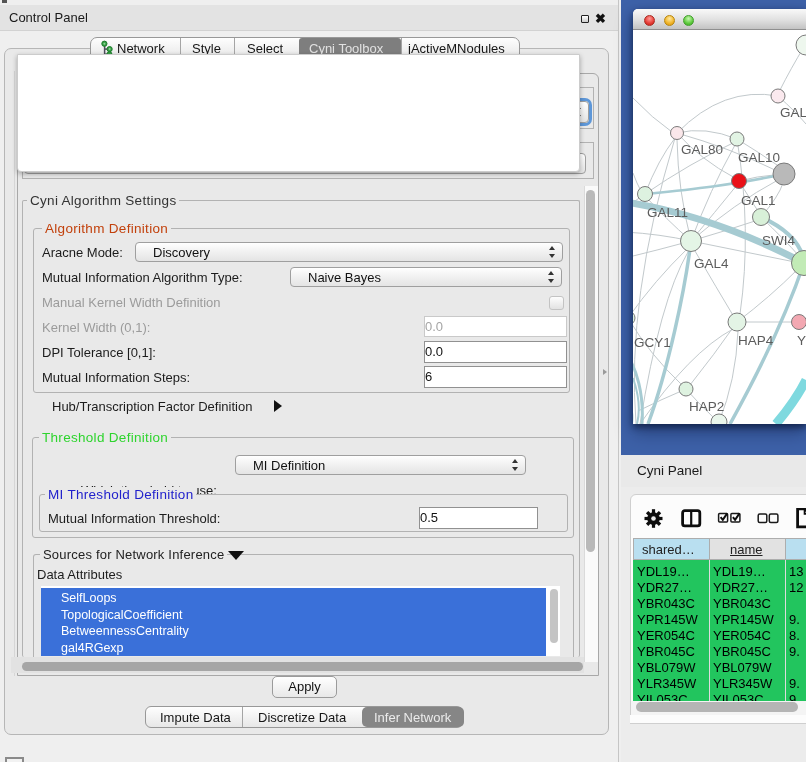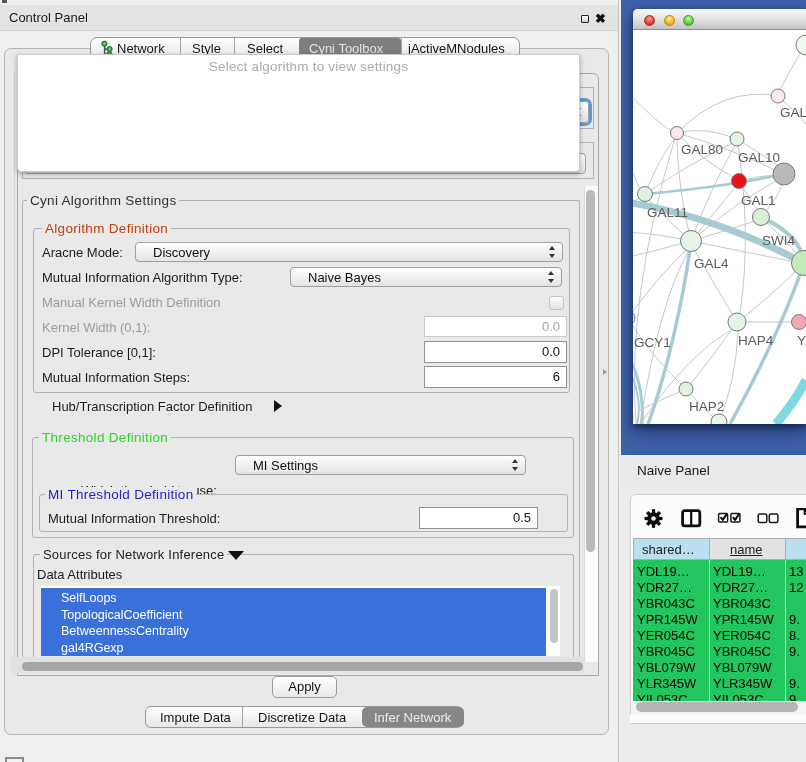--- a/index.html
+++ b/index.html
@@ -6,21 +6,21 @@
 html,body { width:806px; height:762px; overflow:hidden; }
 body { font-family:"Liberation Sans", sans-serif; background:#efefef; position:relative; }
 .abs { position:absolute; }
 .lbl { position:absolute; font-size:13px; color:#1c1c1c; white-space:nowrap; }
 .b { font-weight:normal; }
 .dis { color:#9b9b9b; }
 .combo { position:absolute; background:linear-gradient(#ffffff,#f2f2f2 45%,#e4e4e4); border:1px solid #9f9f9f; border-radius:4px; font-size:13px; color:#111; }
 .combo .ct { position:absolute; left:17px; top:50%; transform:translateY(-50%); white-space:nowrap; }
 .combo .up { position:absolute; right:7px; top:3px; width:0; height:0; border-left:3.5px solid transparent; border-right:3.5px solid transparent; border-bottom:4.5px solid #333; }
 .combo .dn { position:absolute; right:7px; bottom:3px; width:0; height:0; border-left:3.5px solid transparent; border-right:3.5px solid transparent; border-top:4.5px solid #333; }
-.field { position:absolute; background:#fff; border:1px solid #919191; font-size:13px; color:#111; text-align:right; padding-right:6px; line-height:20px; }
+.field { position:absolute; background:#fff; border:1px solid #919191; font-size:13px; color:#111; padding-right:6px; line-height:20px; }
 .grp { position:absolute; border:1px solid #b2b2b2; border-radius:3px; }
 .gt { position:absolute; font-size:13.5px; letter-spacing:0.3px; background:#e9e9e9; padding:0 3px; white-space:nowrap; }
 </style>
 </head>
 <body>
 
 <div class="abs" style="left:0;top:0;width:621px;height:762px;background:#efefef;"></div>
 <div class="abs" style="left:2px;top:0;width:5px;height:3px;background:#555;"></div>
 
 <div class="abs" style="left:0;top:5px;width:618px;height:26px;background:#e3e3e3;border-bottom:1px solid #d2d2d2;"></div>
@@ -105,21 +105,21 @@
 <div class="field" style="left:424px;top:366px;width:143px;height:22px;">6</div>
 
 <div class="lbl" style="left:52px;top:399px;font-size:13px;">Hub/Transcription Factor Definition</div>
 <div class="abs" style="left:274px;top:400px;width:0;height:0;border-top:6px solid transparent;border-bottom:6px solid transparent;border-left:8px solid #111;"></div>
 
 <div class="grp" style="left:32px;top:437px;width:542px;height:101px;"></div>
 <div class="gt" style="left:39px;top:430px;color:#2ed42e;">Threshold Definition</div>
 
 <div class="lbl b" style="left:81px;top:459px;margin-top:24px;">Which threshold to use:</div>
 <div class="combo" style="left:235px;top:455px;width:291px;height:20px;">
-    <span class="ct">MI Settings</span>
+    <span class="ct">MI Definition</span>
     <span class="up"></span>
     <span class="dn"></span>
   </div>
 
 <div class="grp" style="left:39px;top:494px;width:529px;height:38px;"></div>
 <div class="gt" style="left:45px;top:487px;color:#2222cc;">MI Threshold Definition</div>
 
 <div class="lbl b" style="left:48px;top:511px;">Mutual Information Threshold:</div>
 <div class="field" style="left:419px;top:507px;width:119px;height:22px;">0.5</div>
 
@@ -140,21 +140,20 @@
   <div class="abs" style="left:216px;top:0;width:102px;height:20px;background:#868686;border-radius:5px;"></div>
   <div class="abs b" style="left:14px;top:3px;font-size:13px;color:#161616;">Impute Data</div>
   <div class="abs b" style="left:112px;top:3px;font-size:13px;color:#161616;">Discretize Data</div>
   <div class="abs b" style="left:228px;top:3px;font-size:13px;color:#ebebeb;">Infer Network</div>
 </div>
 
 <div class="abs" style="left:603px;top:369px;width:0;height:0;border-top:3.5px solid transparent;border-bottom:3.5px solid transparent;border-left:4.5px solid #9a9a9a;"></div>
 <div class="abs" style="left:5px;top:757px;width:19px;height:10px;background:#f2f2f2;border:2px solid #8a8a8a;"></div>
 
 <div class="abs" style="left:17px;top:54px;width:563px;height:118px;background:#fff;border:1px solid #cccccc;box-shadow:0 2px 5px rgba(0,0,0,0.3);border-radius:0 0 4px 4px;">
-  <div style="position:absolute;left:10px;top:4px;width:100%;text-align:center;font-size:13.5px;letter-spacing:0.2px;color:#ababab;">Select algorithm to view settings</div>
 </div>
 
 <div class="abs" style="left:618px;top:0;width:1px;height:762px;background:#c5c5c5;"></div>
 <div class="abs" style="left:621px;top:0;width:185px;height:455px;background:#3d61a8;"></div>
 
 <div class="abs" style="left:633px;top:9px;width:173px;height:415px;border-radius:5px 0 0 0;box-shadow:0 3px 7px rgba(5,15,45,0.65), 0 9px 18px rgba(5,15,45,0.35);background:#fff;">
   <div class="abs" style="left:0;top:0;width:173px;height:21px;background:linear-gradient(180deg,#f9f9f9,#e0e0e0 55%,#c3c3c3);border-bottom:1px solid #8f8f8f;border-radius:5px 0 0 0;"></div>
   <div class="abs" style="left:11px;top:6px;width:11px;height:11px;border-radius:50%;background:radial-gradient(circle at 50% 30%,#ff9a96,#e63c36 60%,#c21d14);border:0.5px solid #a82a20;"></div>
   <div class="abs" style="left:31px;top:6px;width:11px;height:11px;border-radius:50%;background:radial-gradient(circle at 50% 30%,#ffe9a0,#f0b429 60%,#d9930d);border:0.5px solid #b8860b;"></div>
   <div class="abs" style="left:50px;top:6px;width:11px;height:11px;border-radius:50%;background:radial-gradient(circle at 50% 30%,#c8f7b0,#5ecb3e 60%,#3da020);border:0.5px solid #429e2d;"></div>
@@ -240,21 +239,21 @@
     <text x="762" y="245">SWI4</text>
     <text x="694" y="268">GAL4</text>
     <text x="634" y="347">GCY1</text>
     <text x="738" y="345">HAP4</text>
     <text x="797" y="345">YB</text>
     <text x="689" y="411">HAP2</text>
   </g>
 </svg>
 
 <div class="abs" style="left:621px;top:455px;width:185px;height:32px;background:#e9e9e9;"></div>
-<div class="abs" style="left:637px;top:463px;font-size:13.5px;color:#1a1a1a;">Naive Panel</div>
+<div class="abs" style="left:637px;top:463px;font-size:13.5px;color:#1a1a1a;">Cyni Panel</div>
 <div class="abs" style="left:621px;top:487px;width:185px;height:275px;background:#ececec;"></div>
 
 <div class="abs" style="left:630px;top:494px;width:200px;height:230px;background:#fcfcfc;border:1px solid #cfcfcf;border-radius:6px;"></div>
 
 <svg class="abs" style="left:644px;top:508px;" width="162" height="26" viewBox="0 0 162 26">
   <g fill="#0d0d0d">
     <circle cx="9.5" cy="10.5" r="6.3"></circle>
     <g>
       <rect x="7.9" y="1.2" width="3.2" height="4"></rect>
       <rect x="7.9" y="15.8" width="3.2" height="4"></rect>

